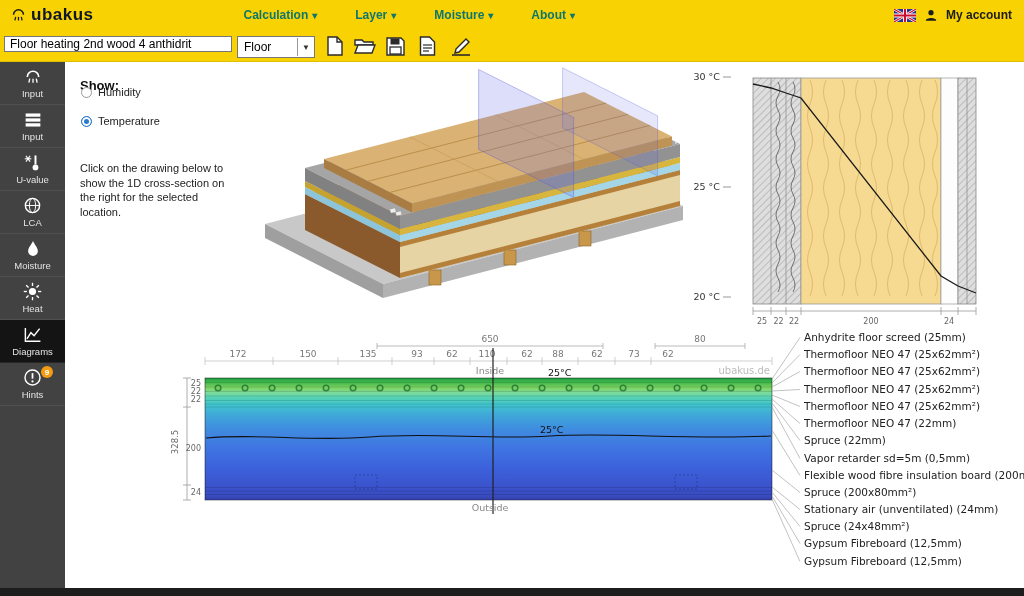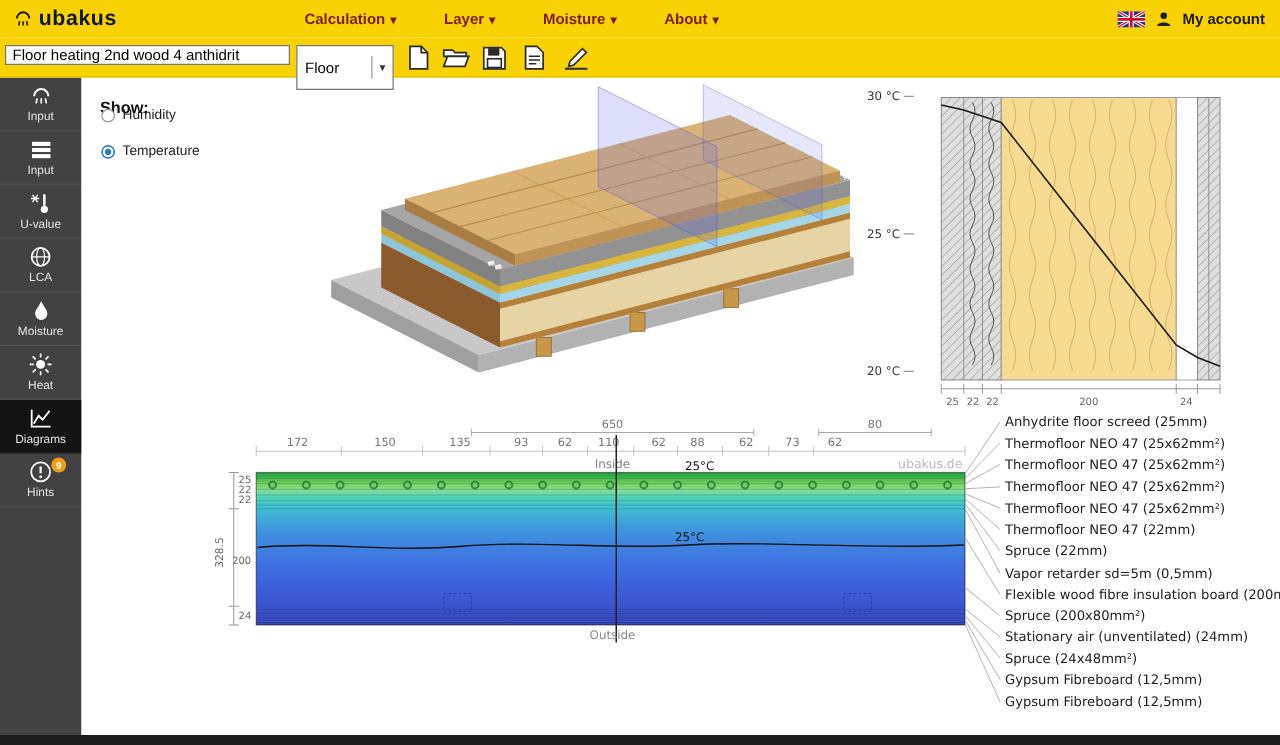--- a/index.html
+++ b/index.html
@@ -4,29 +4,29 @@
 <style>
   * { margin:0; padding:0; box-sizing:border-box; }
   html,body { width:1024px; height:596px; overflow:hidden; font-family:"Liberation Sans", sans-serif; background:#1d1d1d; }
   .app { position:relative; width:1024px; height:596px; background:#fff; }
 
   
   .header { position:absolute; left:0; top:0; width:1024px; height:30px; background:#f8d202; display:flex; align-items:center; z-index:5; }
   .logo { display:flex; align-items:center; gap:4px; margin-left:10px; cursor:pointer; }
   .logo-text { font-size:17px; font-weight:bold; color:#0f172a; letter-spacing:.5px; }
   .nav { display:flex; gap:38px; margin-left:150px; }
-  .nav-item { font-size:12px; font-weight:bold; color:#7f1d1d; cursor:pointer; }
+  .nav-item { font-size:12px; font-weight:bold; color:#0f766e; cursor:pointer; }
   .caret::after { content:"▾"; margin-left:4px; font-size:10px; }
   .hdr-right { margin-left:auto; display:flex; align-items:flex-end; gap:8px; margin-right:12px; }
   .account { font-size:12px; font-weight:bold; color:#1c1c1c; }
 
   
   .toolbar { position:absolute; left:0; top:30px; width:1024px; height:32px; background:#f8d202; border-bottom:1px solid #dfbd00; display:flex; align-items:center; z-index:5; }
   .proj-input { position:absolute; left:4px; top:6px; width:228px; height:16px; border:1px solid #777; font-size:12px; padding:0 5px; font-family:"Liberation Sans",sans-serif; background:#fff; }
-  .select { position:absolute; left:237px; top:6px; width:78px; height:36px; border:1px solid #777; background:#fff; font-size:12px; display:flex; align-items:center; padding-left:6px; cursor:pointer; }
+  .select { position:absolute; left:237px; top:6px; width:78px; height:22px; border:1px solid #777; background:#fff; font-size:12px; display:flex; align-items:center; padding-left:6px; cursor:pointer; }
   .sel-arrow { margin-left:auto; width:17px; height:18px; border-left:1px solid #999; display:flex; align-items:center; justify-content:center; }
   .sel-arrow::after { content:"▼"; font-size:8px; color:#333; }
   .tb-btn { position:absolute; top:4px; width:26px; height:24px; cursor:pointer; display:flex; align-items:center; justify-content:center; }
 
   
   .sidebar { position:absolute; left:0; top:62px; width:65px; height:534px; background:#424242; z-index:4; }
   .sb-item { position:relative; height:43px; display:flex; flex-direction:column; align-items:center; justify-content:center; gap:2px; border-bottom:1px solid rgba(255,255,255,.08); cursor:pointer; }
   .sb-item.active { background:#141414; }
   .sb-label { font-size:9.5px; color:#e3e3e3; }
   .sb-badge { position:absolute; top:3px; right:12px; min-width:12px; height:12px; border-radius:6px; background:#f39c12; color:#fff; font-size:8px; font-weight:bold; display:flex; align-items:center; justify-content:center; padding:0 2px; }
@@ -200,20 +200,21 @@
 
     <div class="show-label">Show:</div>
     <div class="radio-row" style="top:24px">
       <span class="radio"></span>
       <span class="radio-label">Humidity</span>
     </div>
     <div class="radio-row" style="top:53px">
       <span class="radio checked"></span>
       <span class="radio-label">Temperature</span>
     </div>
+    <div class="instruction">Click on the drawing below to show the 1D cross-section on the right for the selected location.</div>
 
     <svg style="position:absolute;left:105px;top:2px" width="540" height="270" viewBox="0 0 540 270">
 
       <polygon points="95,160 395,82 513,142 213,220" fill="#c8c8c8"></polygon>
       <polygon points="95,160 95,174 213,234 213,220" fill="#9f9f9f"></polygon>
       <polygon points="213,220 213,234 513,156 513,142" fill="#b2b2b2"></polygon>
 
       <g stroke="#8a6227" stroke-width="0.6">
         <rect x="259" y="206" width="12" height="15" fill="#c9974a"></rect>
         <rect x="334" y="186" width="12" height="15" fill="#c9974a"></rect>

